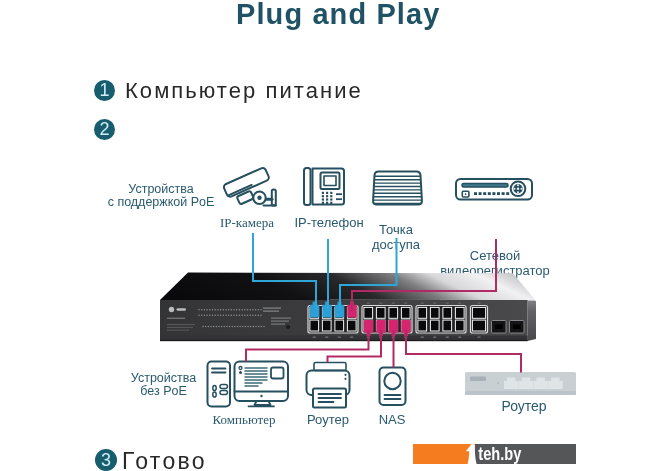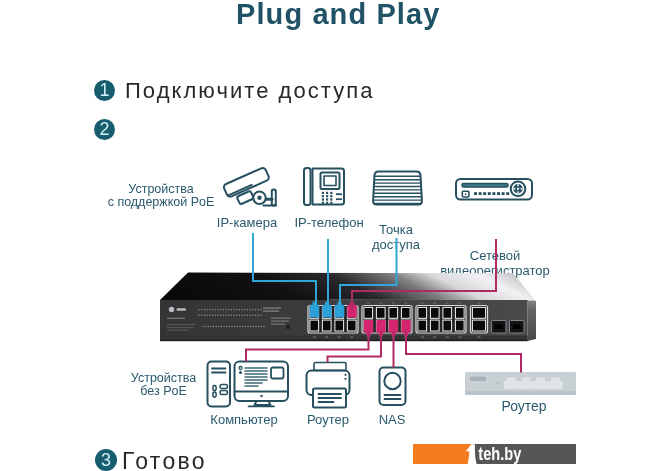--- a/index.html
+++ b/index.html
@@ -12,33 +12,33 @@
   .lbl{font-size:13px;color:#2a5a6e;text-align:center;line-height:15px;}
   .lbl-sm{font-size:12.5px;line-height:13px;}
 </style>
 </head>
 <body>
 <div id="page">
 
   <div class="abs title" style="left:236px;top:-2.5px;">Plug and Play</div>
 
   <div class="abs circle" style="left:94px;top:80px;">1</div>
-  <div class="abs step" style="left:125px;top:78px;">Подключите доступа</div>
+  <div class="abs step" style="left:125px;top:78px;">Компьютер питание</div>
 
   <div class="abs circle" style="left:94px;top:119px;">2</div>
 
   <div class="abs lbl lbl-sm" style="left:91px;top:182.5px;width:140px;">Устройства<br>с поддержкой PoE</div>
 
-  <div class="abs lbl" style="left:197px;top:215px;width:100px;">IP-камера</div>
+  <div class="abs lbl" style="left:197px;top:215px;width:100px;font-family:Liberation Serif, serif;">IP-камера</div>
   <div class="abs lbl" style="left:279px;top:215px;width:100px;">IP-телефон</div>
   <div class="abs lbl" style="left:346px;top:222px;width:100px;">Точка<br>доступа</div>
   <div class="abs lbl" style="left:420px;top:207.5px;width:150px;margin-top:40px;">Сетевой<br>видеорегистратор</div>
 
   <div class="abs lbl lbl-sm" style="left:121.5px;top:372px;width:84px;">Устройства<br>без PoE</div>
-  <div class="abs lbl" style="left:194px;top:412px;width:100px;">Компьютер</div>
+  <div class="abs lbl" style="left:194px;top:412px;width:100px;font-family:Liberation Serif, serif;">Компьютер</div>
   <div class="abs lbl" style="left:278px;top:412px;width:100px;">Роутер</div>
   <div class="abs lbl" style="left:342px;top:412px;width:100px;">NAS</div>
   <div class="abs lbl" style="left:474px;top:399px;width:100px;font-size:14px;">Роутер</div>
 
   <div class="abs circle" style="left:95px;top:449px;width:22px;height:22px;line-height:22px;">3</div>
   <div class="abs step" style="left:122px;top:448px;font-size:23px;letter-spacing:2.3px;">Готово</div>
 
   <svg class="abs" style="left:0;top:0;" width="670" height="471" viewBox="0 0 670 471">
 
     <defs>

